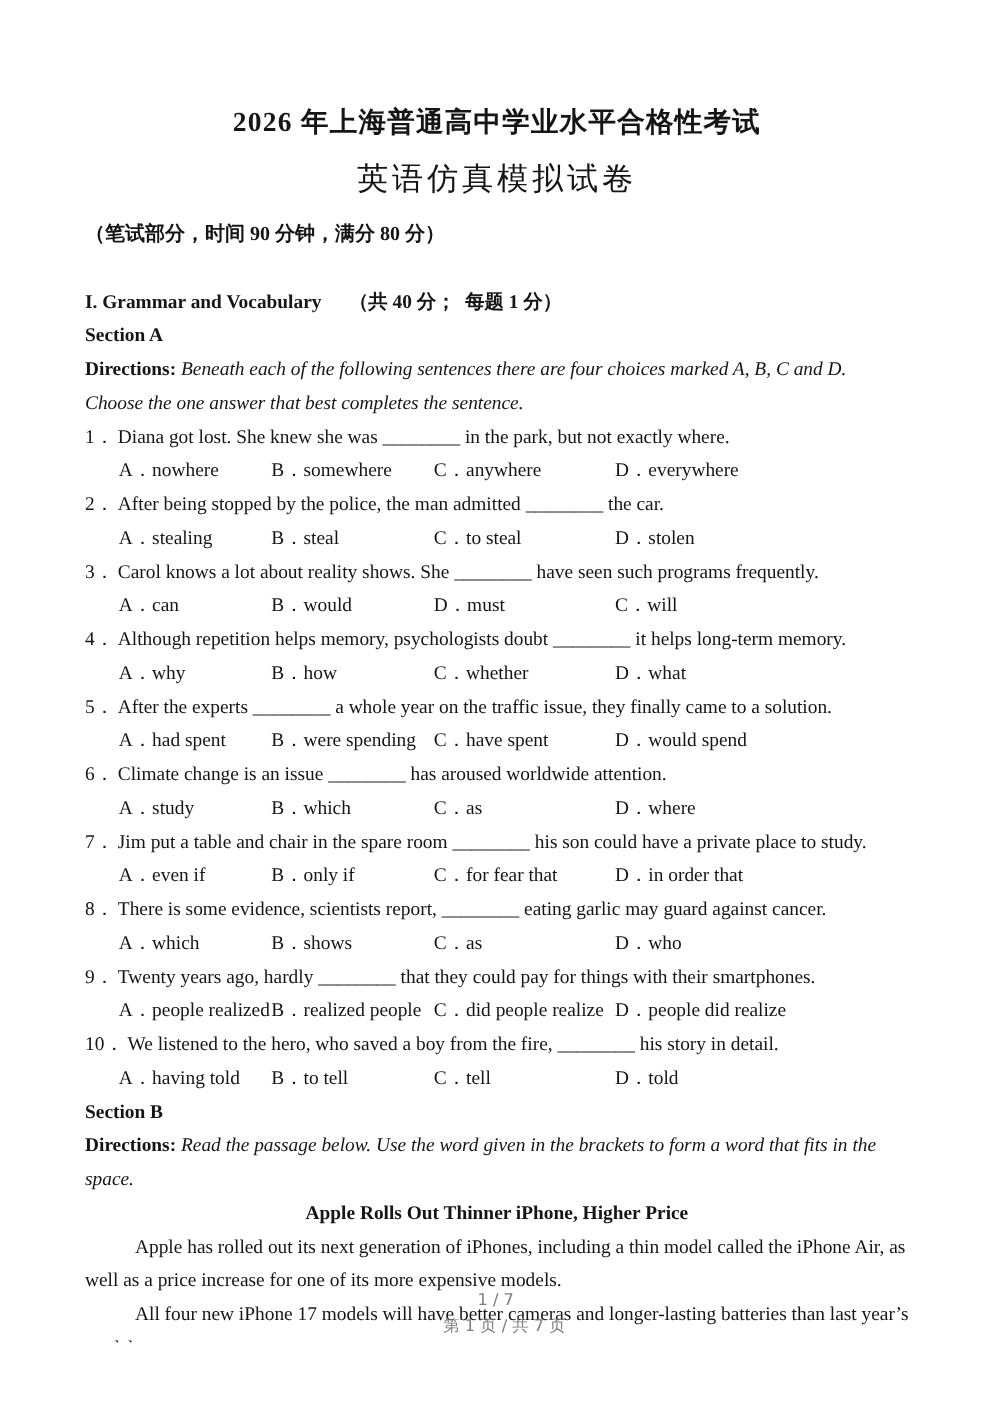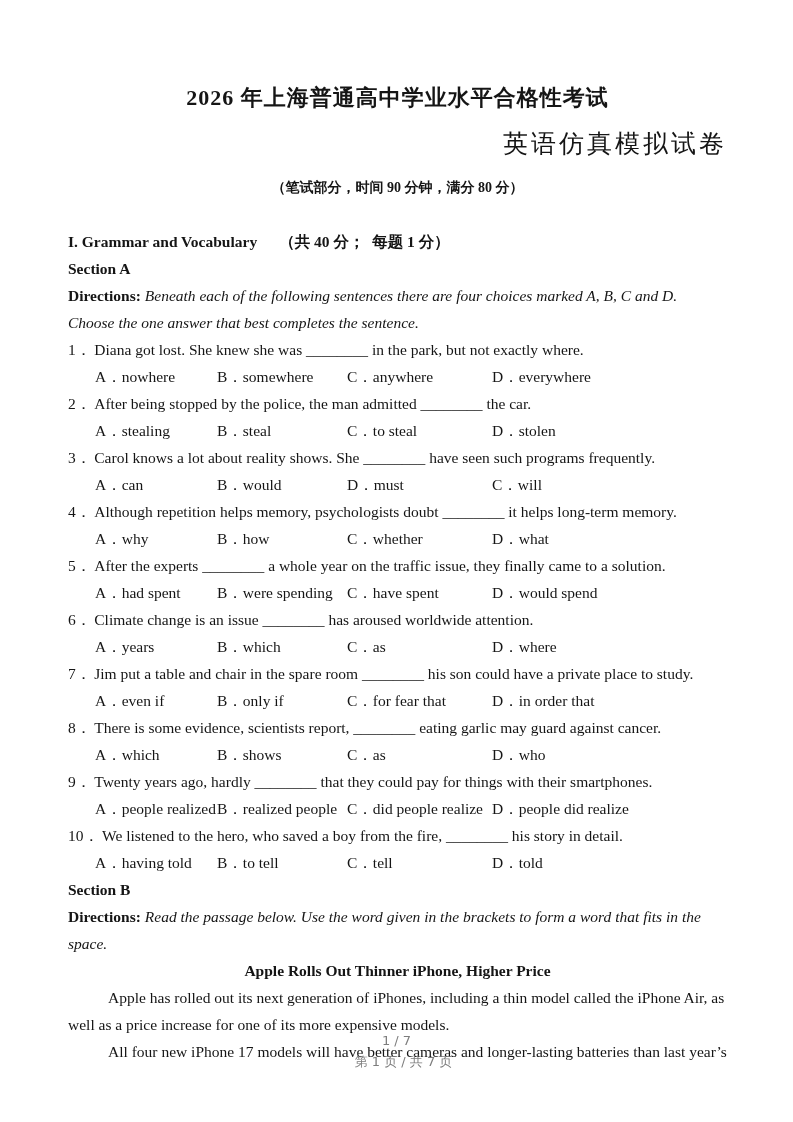--- a/index.html
+++ b/index.html
@@ -3,22 +3,22 @@
 <meta charset="utf-8">
 <style>
   html,body { margin:0; padding:0; background:#ffffff; }
   body { font-family:"Liberation Serif","DejaVu Serif",serif; color:#151515; }
   .page {
     position:relative; width:793px; height:1074px; margin:0 auto;
     background:#ffffff; box-sizing:border-box; padding:84px 66px 0 68px;
     overflow:hidden;
   }
   .title { margin:0; text-align:center; font-size:22px; font-weight:bold; line-height:28px; letter-spacing:1px; }
-  .subtitle { margin:14px 0 0 0; text-align:right; font-size:25px; font-weight:normal; line-height:36px; letter-spacing:3px; }
-  .exam-note { margin:14px 0 0 0; text-align:center; font-size:14px; font-weight:bold; line-height:24px; }
+  .subtitle { margin:14px 0 0 0; text-align:center; font-size:25px; font-weight:normal; line-height:36px; letter-spacing:3px; }
+  .exam-note { margin:14px 0 0 0; font-size:16px; font-weight:bold; line-height:24px; }
   .content { margin-top:28px; font-size:15.5px; line-height:27px; }
   .content p { margin:0; }
   .sec-heading { font-weight:bold; }
   .score-note { margin-left:22px; font-weight:bold; white-space:pre-wrap; }
   .sec-label { font-weight:bold; }
   .dir-label { font-weight:bold; }
   .dir-text { font-style:italic; }
   .q-num { margin-right:3px; }
   .opts { display:grid; grid-template-columns:122px 130px 145px auto; padding-left:27px; }
   .opt { white-space:nowrap; overflow:visible; }
@@ -99,21 +99,21 @@
           <span class="opt">A．had spent</span>
           <span class="opt">B．were spending</span>
           <span class="opt">C．have spent</span>
           <span class="opt">D．would spend</span>
         </div>
       </div>
 
       <div class="q">
         <p><span class="q-num">6．</span><span>Climate change is an issue ________ has aroused worldwide attention.</span></p>
         <div class="opts">
-          <span class="opt">A．years</span>
+          <span class="opt">A．study</span>
           <span class="opt">B．which</span>
           <span class="opt">C．as</span>
           <span class="opt">D．where</span>
         </div>
       </div>
 
       <div class="q">
         <p><span class="q-num">7．</span><span>Jim put a table and chair in the spare room ________ his son could have a private place to study.</span></p>
         <div class="opts">
           <span class="opt">A．even if</span>

